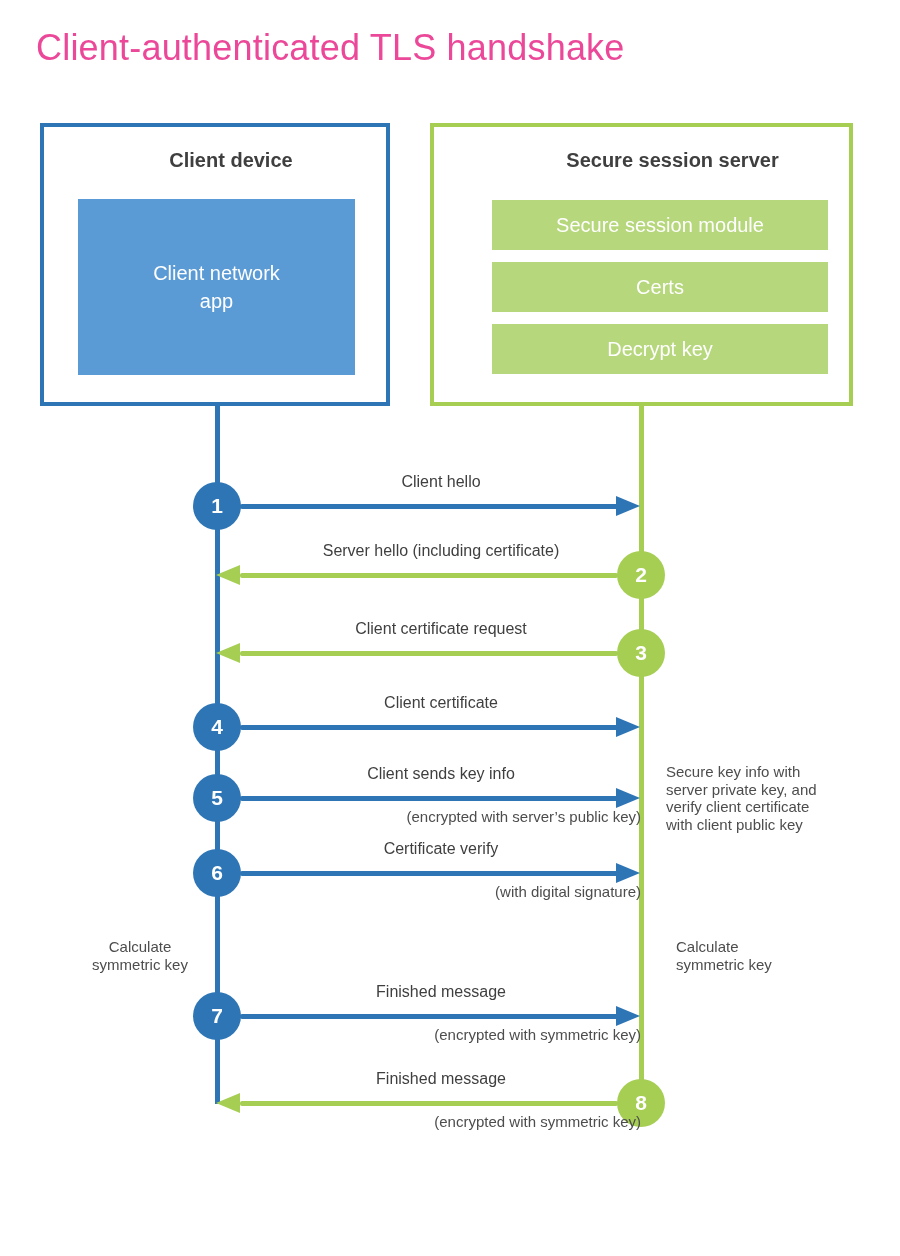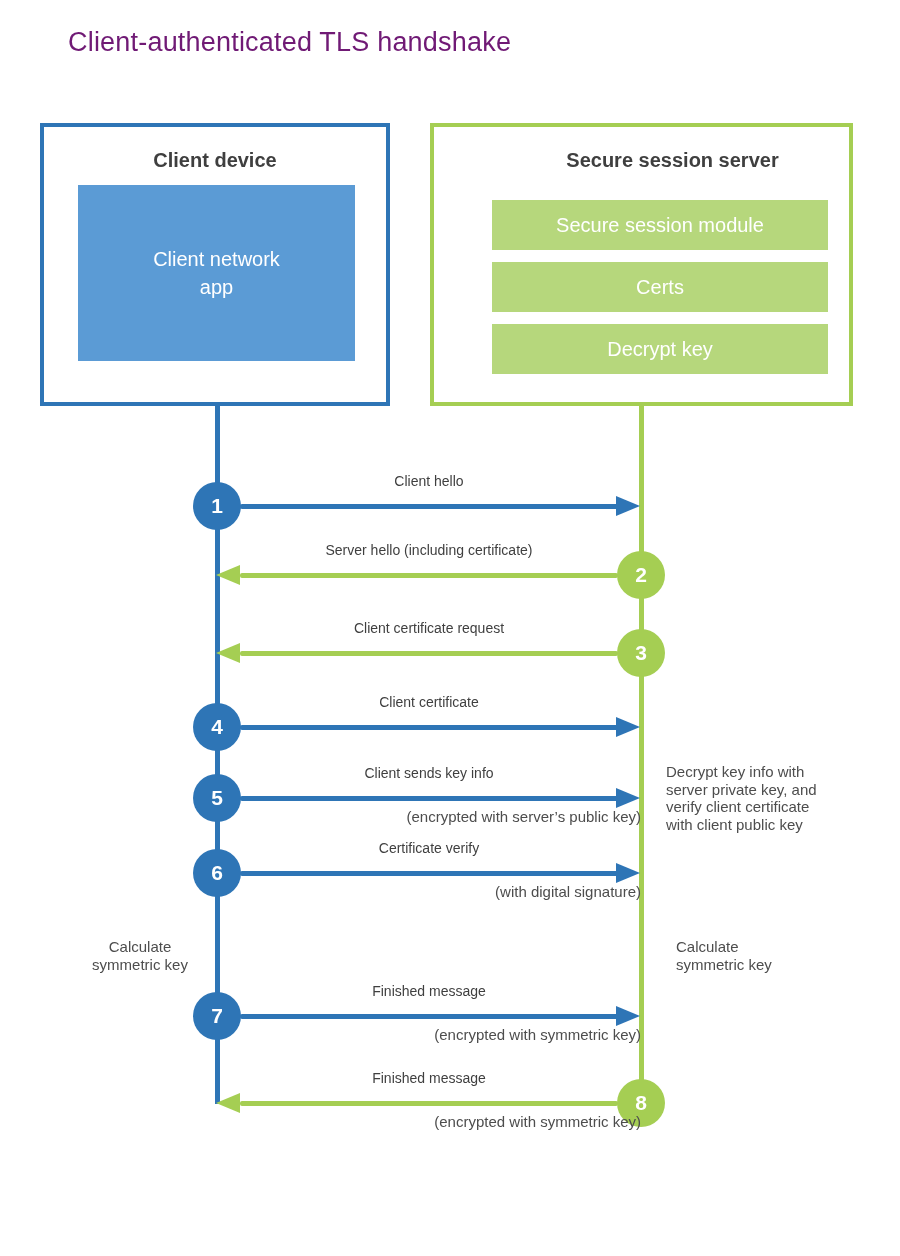--- a/index.html
+++ b/index.html
@@ -1,31 +1,31 @@
 <!DOCTYPE html>
 <html style="--blue: #2e75b6; --blue_light: #5b9bd5; --green: #a5ce53; --green_light: #b6d77c; --text_dark: #3f3f3f; --text_muted: #4d4d4d;"><head>
 <meta charset="utf-8">
 <style>
   html,body{margin:0;padding:0;background:#fff;}
   body{font-family:"Liberation Sans","DejaVu Sans",sans-serif;}
   .stage{position:relative;width:900px;height:1256px;background:#ffffff;overflow:hidden;}
 
-  .page-title{position:absolute;left:36px;top:27px;font-size:27px;font-weight:400;
-    color:#701a75;letter-spacing:.2px;margin-left:32px;}
+  .page-title{position:absolute;left:36px;top:27px;font-size:36px;font-weight:400;
+    color:#ec4899;letter-spacing:.2px;}
 
   
   .actor-box{position:absolute;top:123px;height:283px;background:#fff;box-sizing:border-box;}
   .client-box{left:40px;width:350px;border:4px solid var(--blue);}
   .server-box{left:430px;width:423px;border:4px solid var(--green);}
   .actor-title{position:absolute;top:149px;text-align:center;font-weight:700;font-size:20px;
     color:var(--text_dark);}
-  .client-title{left:40px;width:350px;}
+  .client-title{left:40px;width:350px;padding-left:16px;}
   .server-title{left:430px;width:485px;}
 
-  .app-box{position:absolute;left:78px;top:185px;width:277px;height:176px;
+  .app-box{position:absolute;left:78px;top:199px;width:277px;height:176px;
     background:var(--blue_light);color:#fff;display:flex;align-items:center;justify-content:center;
     text-align:center;font-size:20px;line-height:28px;white-space:pre-line;}
   .module-bar{position:absolute;left:492px;width:336px;height:50px;background:var(--green_light);
     color:#fff;display:flex;align-items:center;justify-content:center;font-size:20px;}
   .bar-1{top:200px;} .bar-2{top:262px;} .bar-3{top:324px;}
 
   
   .lifeline{position:absolute;top:404px;height:700px;width:5px;}
   .lifeline.client{left:215px;background:var(--blue);}
   .lifeline.server{left:639px;background:var(--green);}
@@ -36,22 +36,22 @@
   .msg.ltr .line{background:var(--blue);}
   .msg.rtl .line{background:var(--green);}
   .msg .head{position:absolute;width:0;height:0;top:-10px;
     border-top:10px solid transparent;border-bottom:10px solid transparent;}
   .msg.ltr .head{left:616px;border-left:24px solid var(--blue);}
   .msg.rtl .head{left:216px;border-right:24px solid var(--green);}
   .msg .circle{position:absolute;top:-24px;width:48px;height:48px;border-radius:50%;
     display:flex;align-items:center;justify-content:center;color:#fff;font-weight:700;font-size:21px;}
   .msg.ltr .circle{left:193px;background:var(--blue);}
   .msg.rtl .circle{left:617px;background:var(--green);}
-  .msg .label{position:absolute;left:217px;width:424px;top:-33px;text-align:center;
-    font-size:14px;color:var(--text_dark);}
+  .msg .label{position:absolute;left:229px;width:424px;top:-33px;text-align:center;
+    font-size:16px;color:var(--text_dark);}
   .msg .sub{position:absolute;left:217px;width:424px;top:10px;text-align:right;
     font-size:15px;color:var(--text_muted);}
 
   
   .note{position:absolute;font-size:15px;line-height:17.5px;color:var(--text_muted);
     white-space:pre-line;}
   .note-decrypt{left:666px;top:763px;width:175px;text-align:left;}
   .note-calc-left{left:75px;top:938px;width:130px;text-align:center;}
   .note-calc-right{left:676px;top:938px;width:130px;text-align:left;}
 </style>
@@ -153,21 +153,21 @@
   <div class="msg rtl" style="--y:1103px">
     <div class="line"></div>
     <div class="head"></div>
     <div class="circle">
         <span>8</span>
       </div>
     <div class="label">Finished message</div>
     <div class="sub">(encrypted with symmetric key)</div>
   </div>
 
-  <div class="note note-decrypt">Decrypt key info with
+  <div class="note note-decrypt">Secure key info with
 server private key, and
 verify client certificate
 with client public key</div>
   <div class="note note-calc-left">Calculate
 symmetric key</div>
   <div class="note note-calc-right">Calculate
 symmetric key</div>
 
 </div>
 

